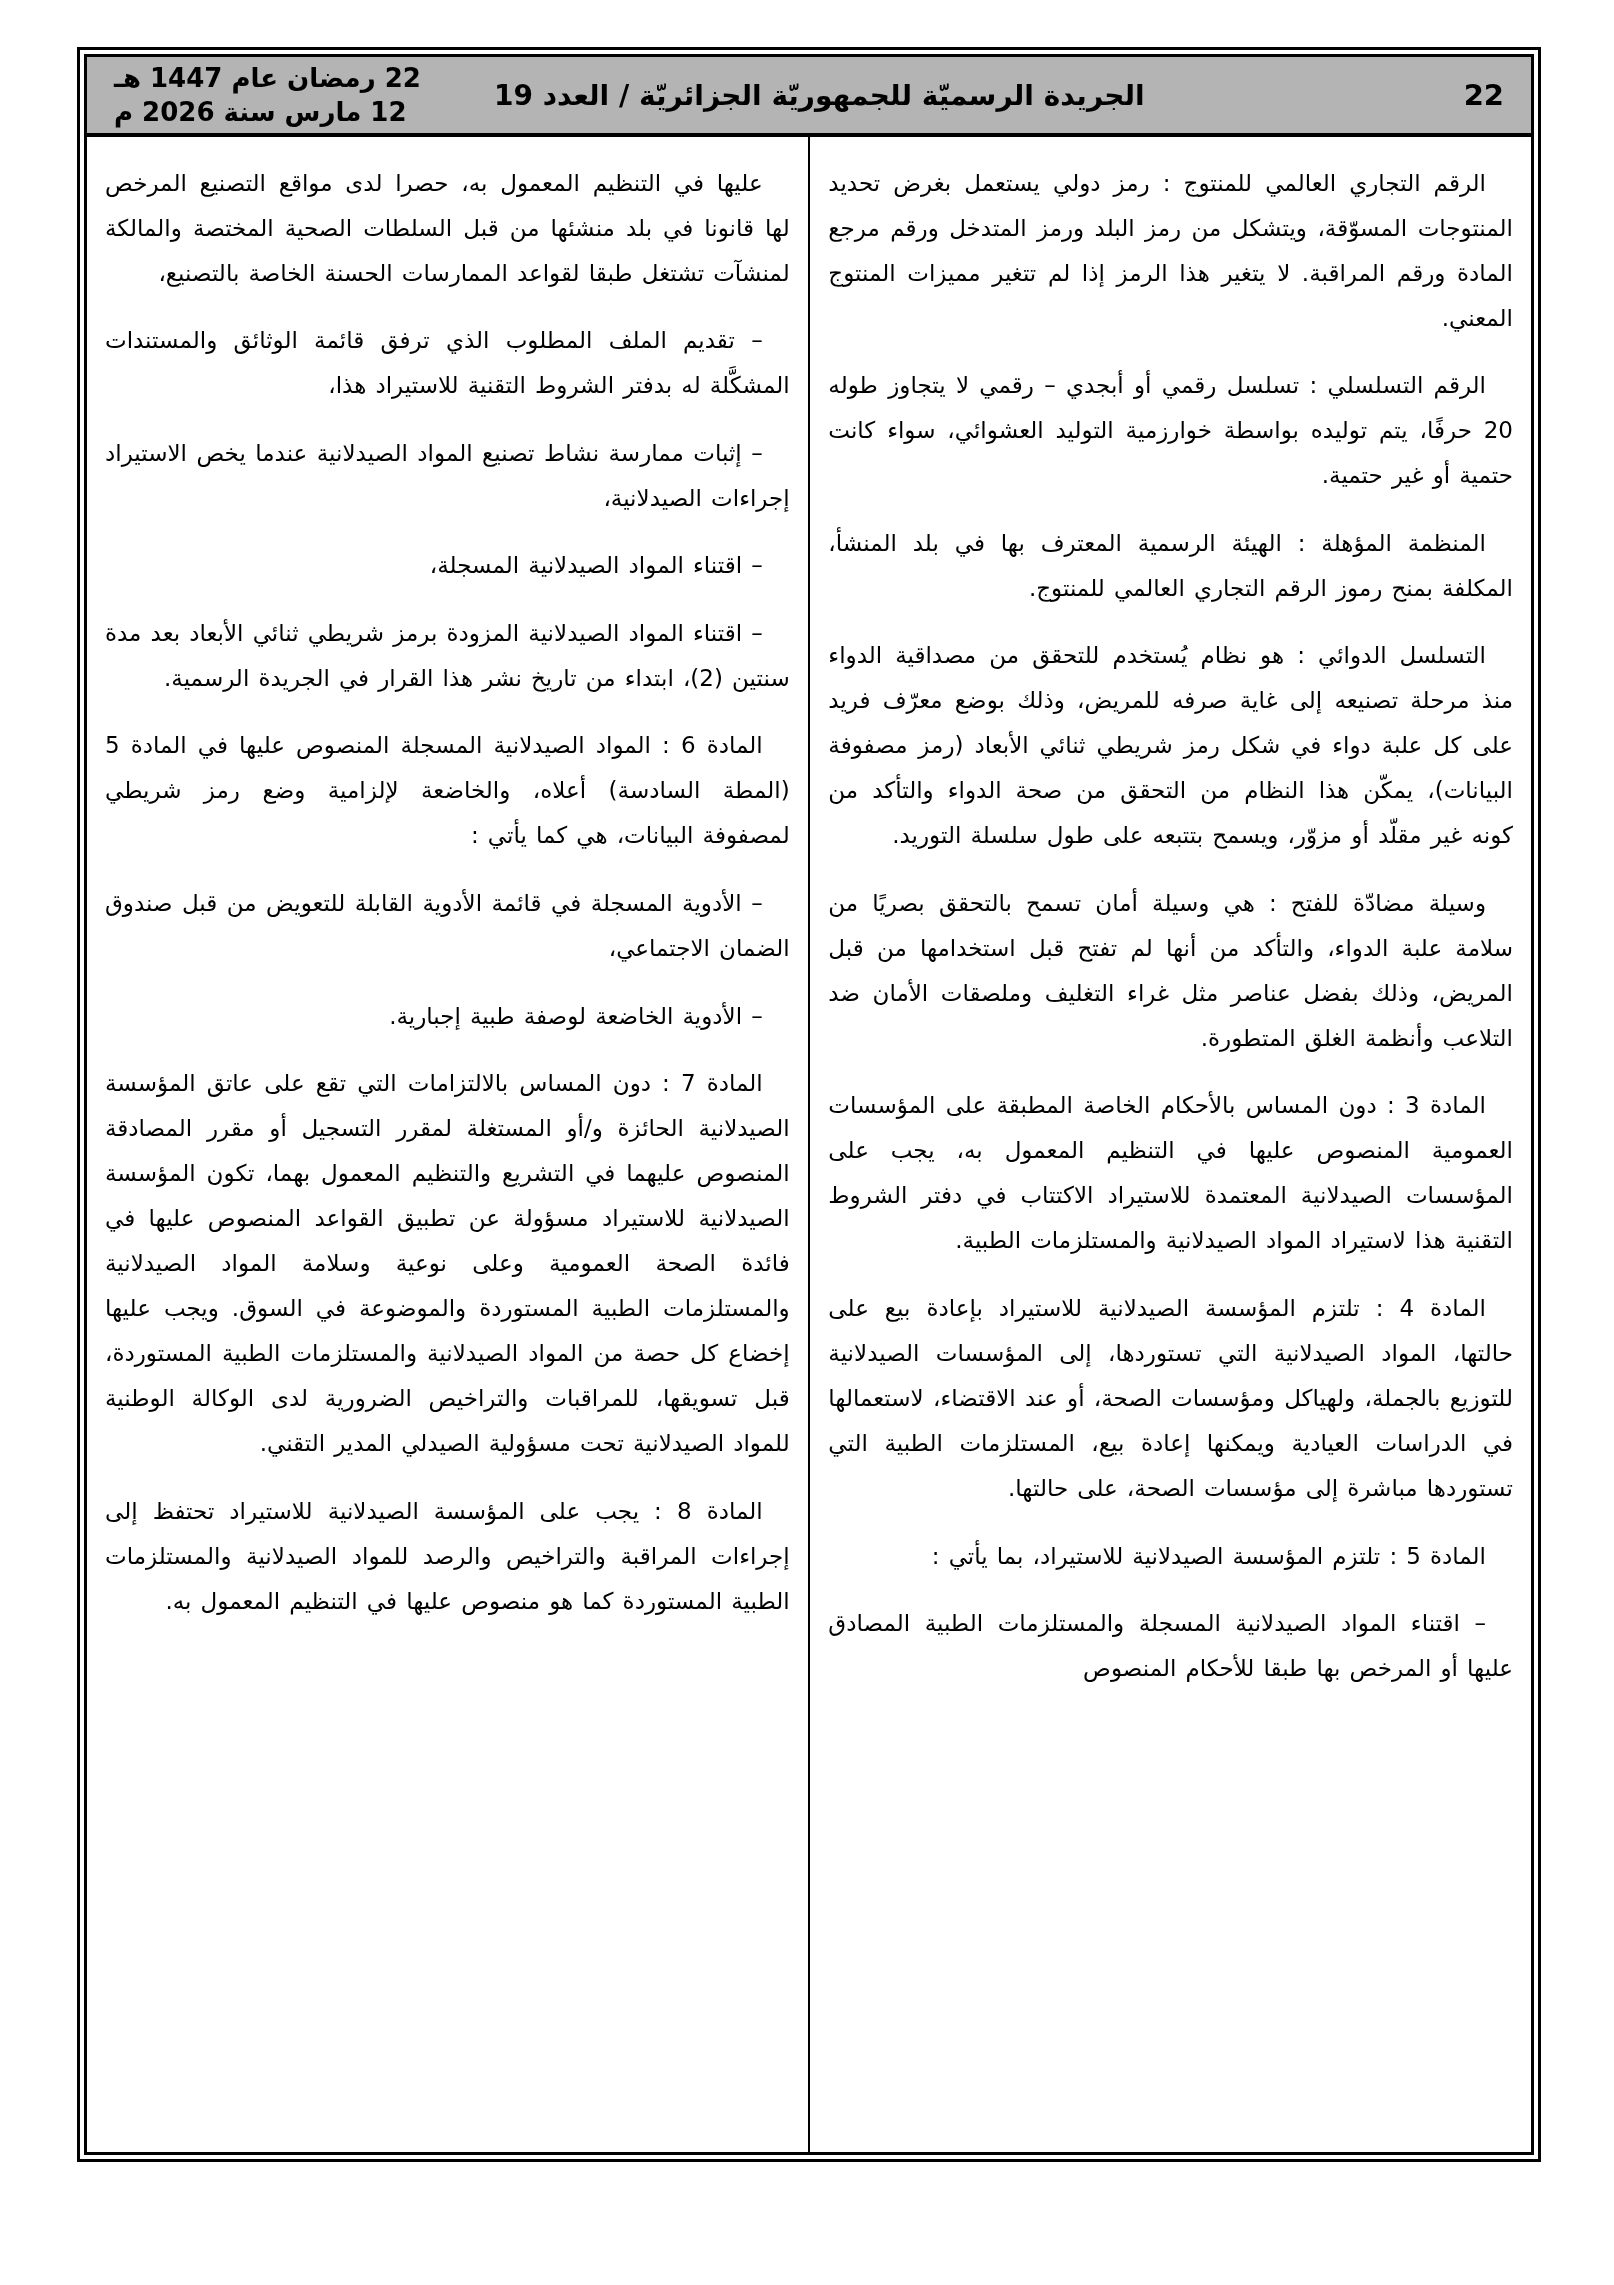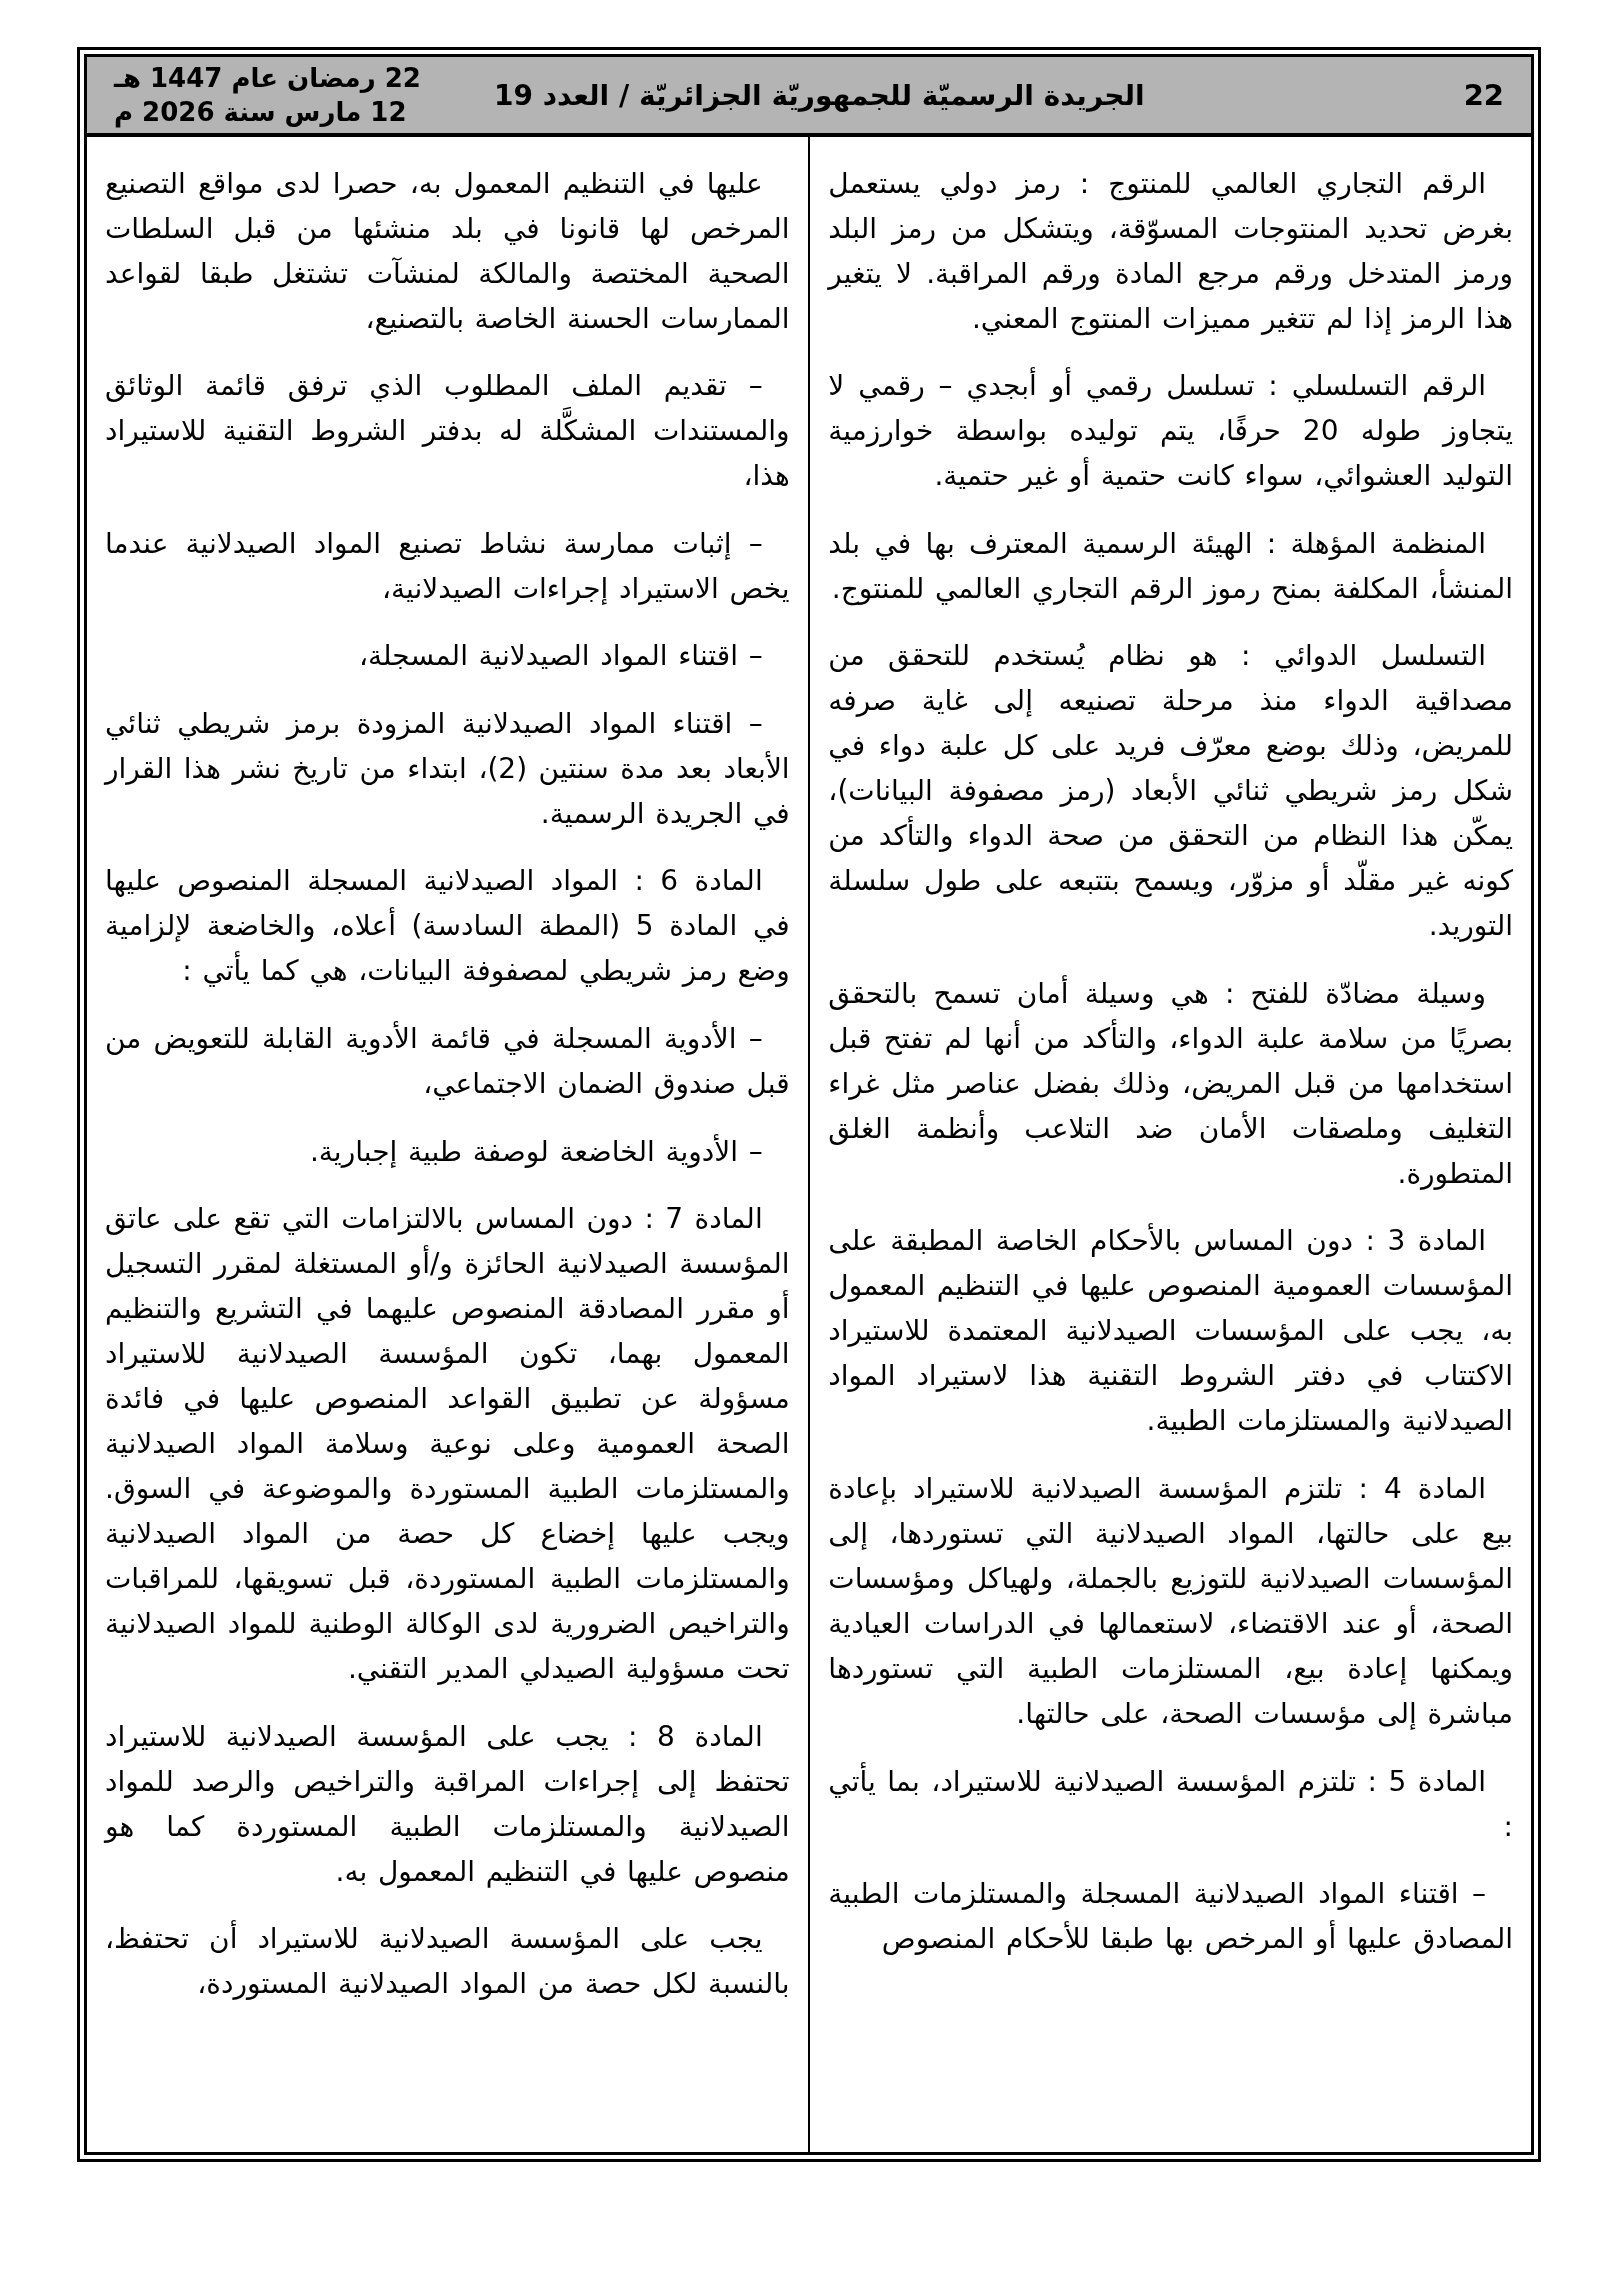--- a/index.html
+++ b/index.html
@@ -38,21 +38,21 @@
   }
   .col {
     width:50%;
     padding:23.5px 18px 9px 18px;
   }
   .divider {
     flex:0 0 2.7px;
     background:#000;
   }
   .para {
-    font-size:28px;
+    font-size:23px;
     line-height:45px;
     text-align:justify;
     text-align-last:right;
     text-indent:27px;
     margin-bottom:22.6px;
     word-spacing:1.8px;
   }
   .para .lead { font-weight:normal; }
 </style>
 </head>
@@ -89,18 +89,17 @@
       <p class="para"><b class="lead"></b><span>عليها في التنظيم المعمول به، حصرا لدى مواقع التصنيع المرخص لها قانونا في بلد منشئها من قبل السلطات الصحية المختصة والمالكة لمنشآت تشتغل طبقا لقواعد الممارسات الحسنة الخاصة بالتصنيع،</span></p>
       <p class="para"><b class="lead"></b><span>– تقديم الملف المطلوب الذي ترفق قائمة الوثائق والمستندات المشكَّلة له بدفتر الشروط التقنية للاستيراد هذا،</span></p>
       <p class="para"><b class="lead"></b><span>– إثبات ممارسة نشاط تصنيع المواد الصيدلانية عندما يخص الاستيراد إجراءات الصيدلانية،</span></p>
       <p class="para"><b class="lead"></b><span>– اقتناء المواد الصيدلانية المسجلة،</span></p>
       <p class="para"><b class="lead"></b><span>– اقتناء المواد الصيدلانية المزودة برمز شريطي ثنائي الأبعاد بعد مدة سنتين (2)، ابتداء من تاريخ نشر هذا القرار في الجريدة الرسمية.</span></p>
       <p class="para"><b class="lead">المادة 6 :</b><span> المواد الصيدلانية المسجلة المنصوص عليها في المادة 5 (المطة السادسة) أعلاه، والخاضعة لإلزامية وضع رمز شريطي لمصفوفة البيانات، هي كما يأتي :</span></p>
       <p class="para"><b class="lead"></b><span>– الأدوية المسجلة في قائمة الأدوية القابلة للتعويض من قبل صندوق الضمان الاجتماعي،</span></p>
       <p class="para"><b class="lead"></b><span>– الأدوية الخاضعة لوصفة طبية إجبارية.</span></p>
       <p class="para"><b class="lead">المادة 7 :</b><span> دون المساس بالالتزامات التي تقع على عاتق المؤسسة الصيدلانية الحائزة و/أو المستغلة لمقرر التسجيل أو مقرر المصادقة المنصوص عليهما في التشريع والتنظيم المعمول بهما، تكون المؤسسة الصيدلانية للاستيراد مسؤولة عن تطبيق القواعد المنصوص عليها في فائدة الصحة العمومية وعلى نوعية وسلامة المواد الصيدلانية والمستلزمات الطبية المستوردة والموضوعة في السوق. ويجب عليها إخضاع كل حصة من المواد الصيدلانية والمستلزمات الطبية المستوردة، قبل تسويقها، للمراقبات والتراخيص الضرورية لدى الوكالة الوطنية للمواد الصيدلانية تحت مسؤولية الصيدلي المدير التقني.</span></p>
       <p class="para"><b class="lead">المادة 8 :</b><span> يجب على المؤسسة الصيدلانية للاستيراد تحتفظ إلى إجراءات المراقبة والتراخيص والرصد للمواد الصيدلانية والمستلزمات الطبية المستوردة كما هو منصوص عليها في التنظيم المعمول به.</span></p>
-      <p class="para"><b class="lead"></b><span>يجب على المؤسسة الصيدلانية للاستيراد أن تحتفظ، بالنسبة لكل حصة من المواد الصيدلانية المستوردة،</span></p>
     </div>
 
   </div>
 </div>
 
 
 </body></html>

